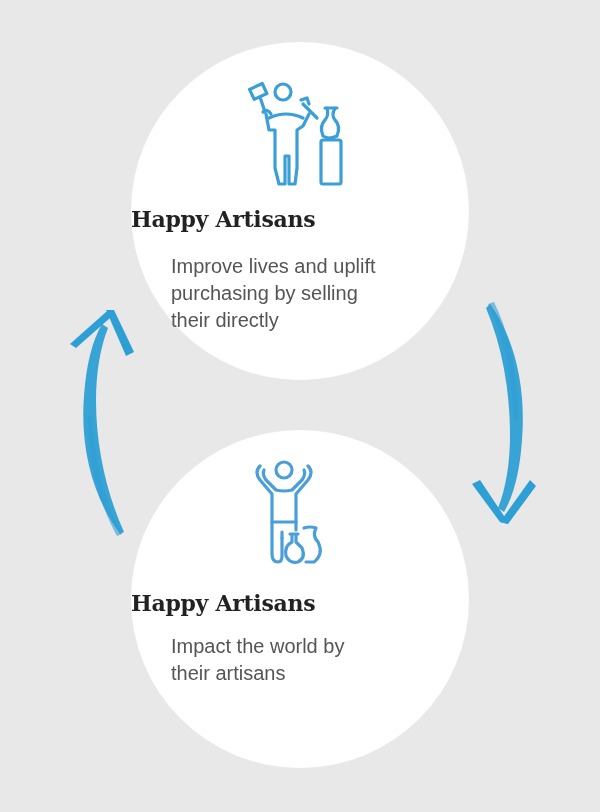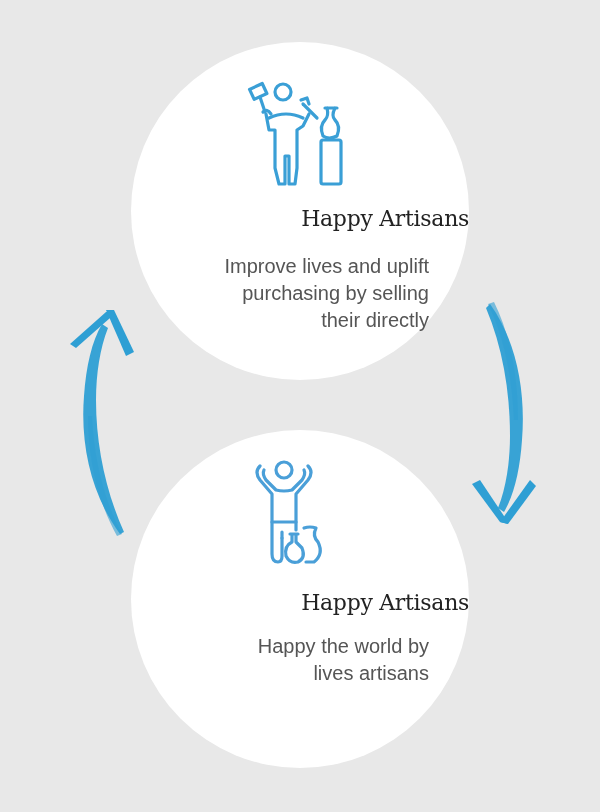--- a/index.html
+++ b/index.html
@@ -22,33 +22,33 @@
     .icon {
       position: absolute;
       left: 50%;
       transform: translateX(-50%);
     }
     .circle.top .icon { top: 36px; width: 110px; height: 110px; }
     .circle.bottom .icon { top: 28px; width: 100px; height: 110px; }
     .title {
       position: absolute;
       left: 0; right: 0;
-      text-align: right;
+      text-align: left;
       font-family: "DejaVu Serif", serif;
-      font-weight: normal;
+      font-weight: bold;
       font-size: 22px;
       color: #222222;
       letter-spacing: -0.3px;
     }
     .circle.top .title { top: 164px; }
     .circle.bottom .title { top: 160px; }
     .desc {
       position: absolute;
       left: 40px; right: 40px;
-      text-align: right;
+      text-align: left;
       font-family: "Liberation Sans", sans-serif;
       font-size: 20px;
       line-height: 27px;
       color: #555555;
     }
     .circle.top .desc { top: 211px; }
     .circle.bottom .desc { top: 203px; }
     .desc span { display: block; }
     .arrow { position: absolute; }
     .arrow.up { left: 62px; top: 296px; width: 90px; height: 250px; }
@@ -95,22 +95,22 @@
     <path d="M14 12 Q12 16 16 22 L26 32 Q34 34 42 32 L52 22 Q56 16 54 12"></path>
     <line x1="22" y1="64" x2="46" y2="64"></line>
     <line x1="32" y1="80" x2="32" y2="74"></line>
 
     <path d="M40 76 L48 76 M42 76 L42 84 Q34 88 36 98 Q40 106 48 104 Q56 100 52 90 Q48 86 46 84 L46 76"></path>
 
     <path d="M54 70 Q60 68 66 70 Q62 78 68 84 Q74 96 64 104 L56 104"></path>
   </svg>
   <div class="title">Happy Artisans</div>
   <div class="desc">
-    <span>Happy the world by</span>
-    <span>lives artisans</span>
+    <span>Impact the world by</span>
+    <span>their artisans</span>
   </div>
 </div>
 
 <svg class="arrow up" viewBox="0 0 90 250">
   <g fill="#2e9fd4">
     <path d="M58 238 C30 200 18 150 22 100 C24 70 30 45 40 28 L46 32 C38 52 34 78 34 104 C34 150 44 196 62 236 Z" opacity="0.95"></path>
     <path d="M55 240 C36 206 26 164 26 120 L30 120 C32 164 42 204 60 238 Z" opacity="0.6"></path>
     <path d="M8 48 L44 16 L52 14 L48 22 L14 52 Z"></path>
     <path d="M44 14 L52 14 L72 56 L64 60 Z"></path>
   </g>

